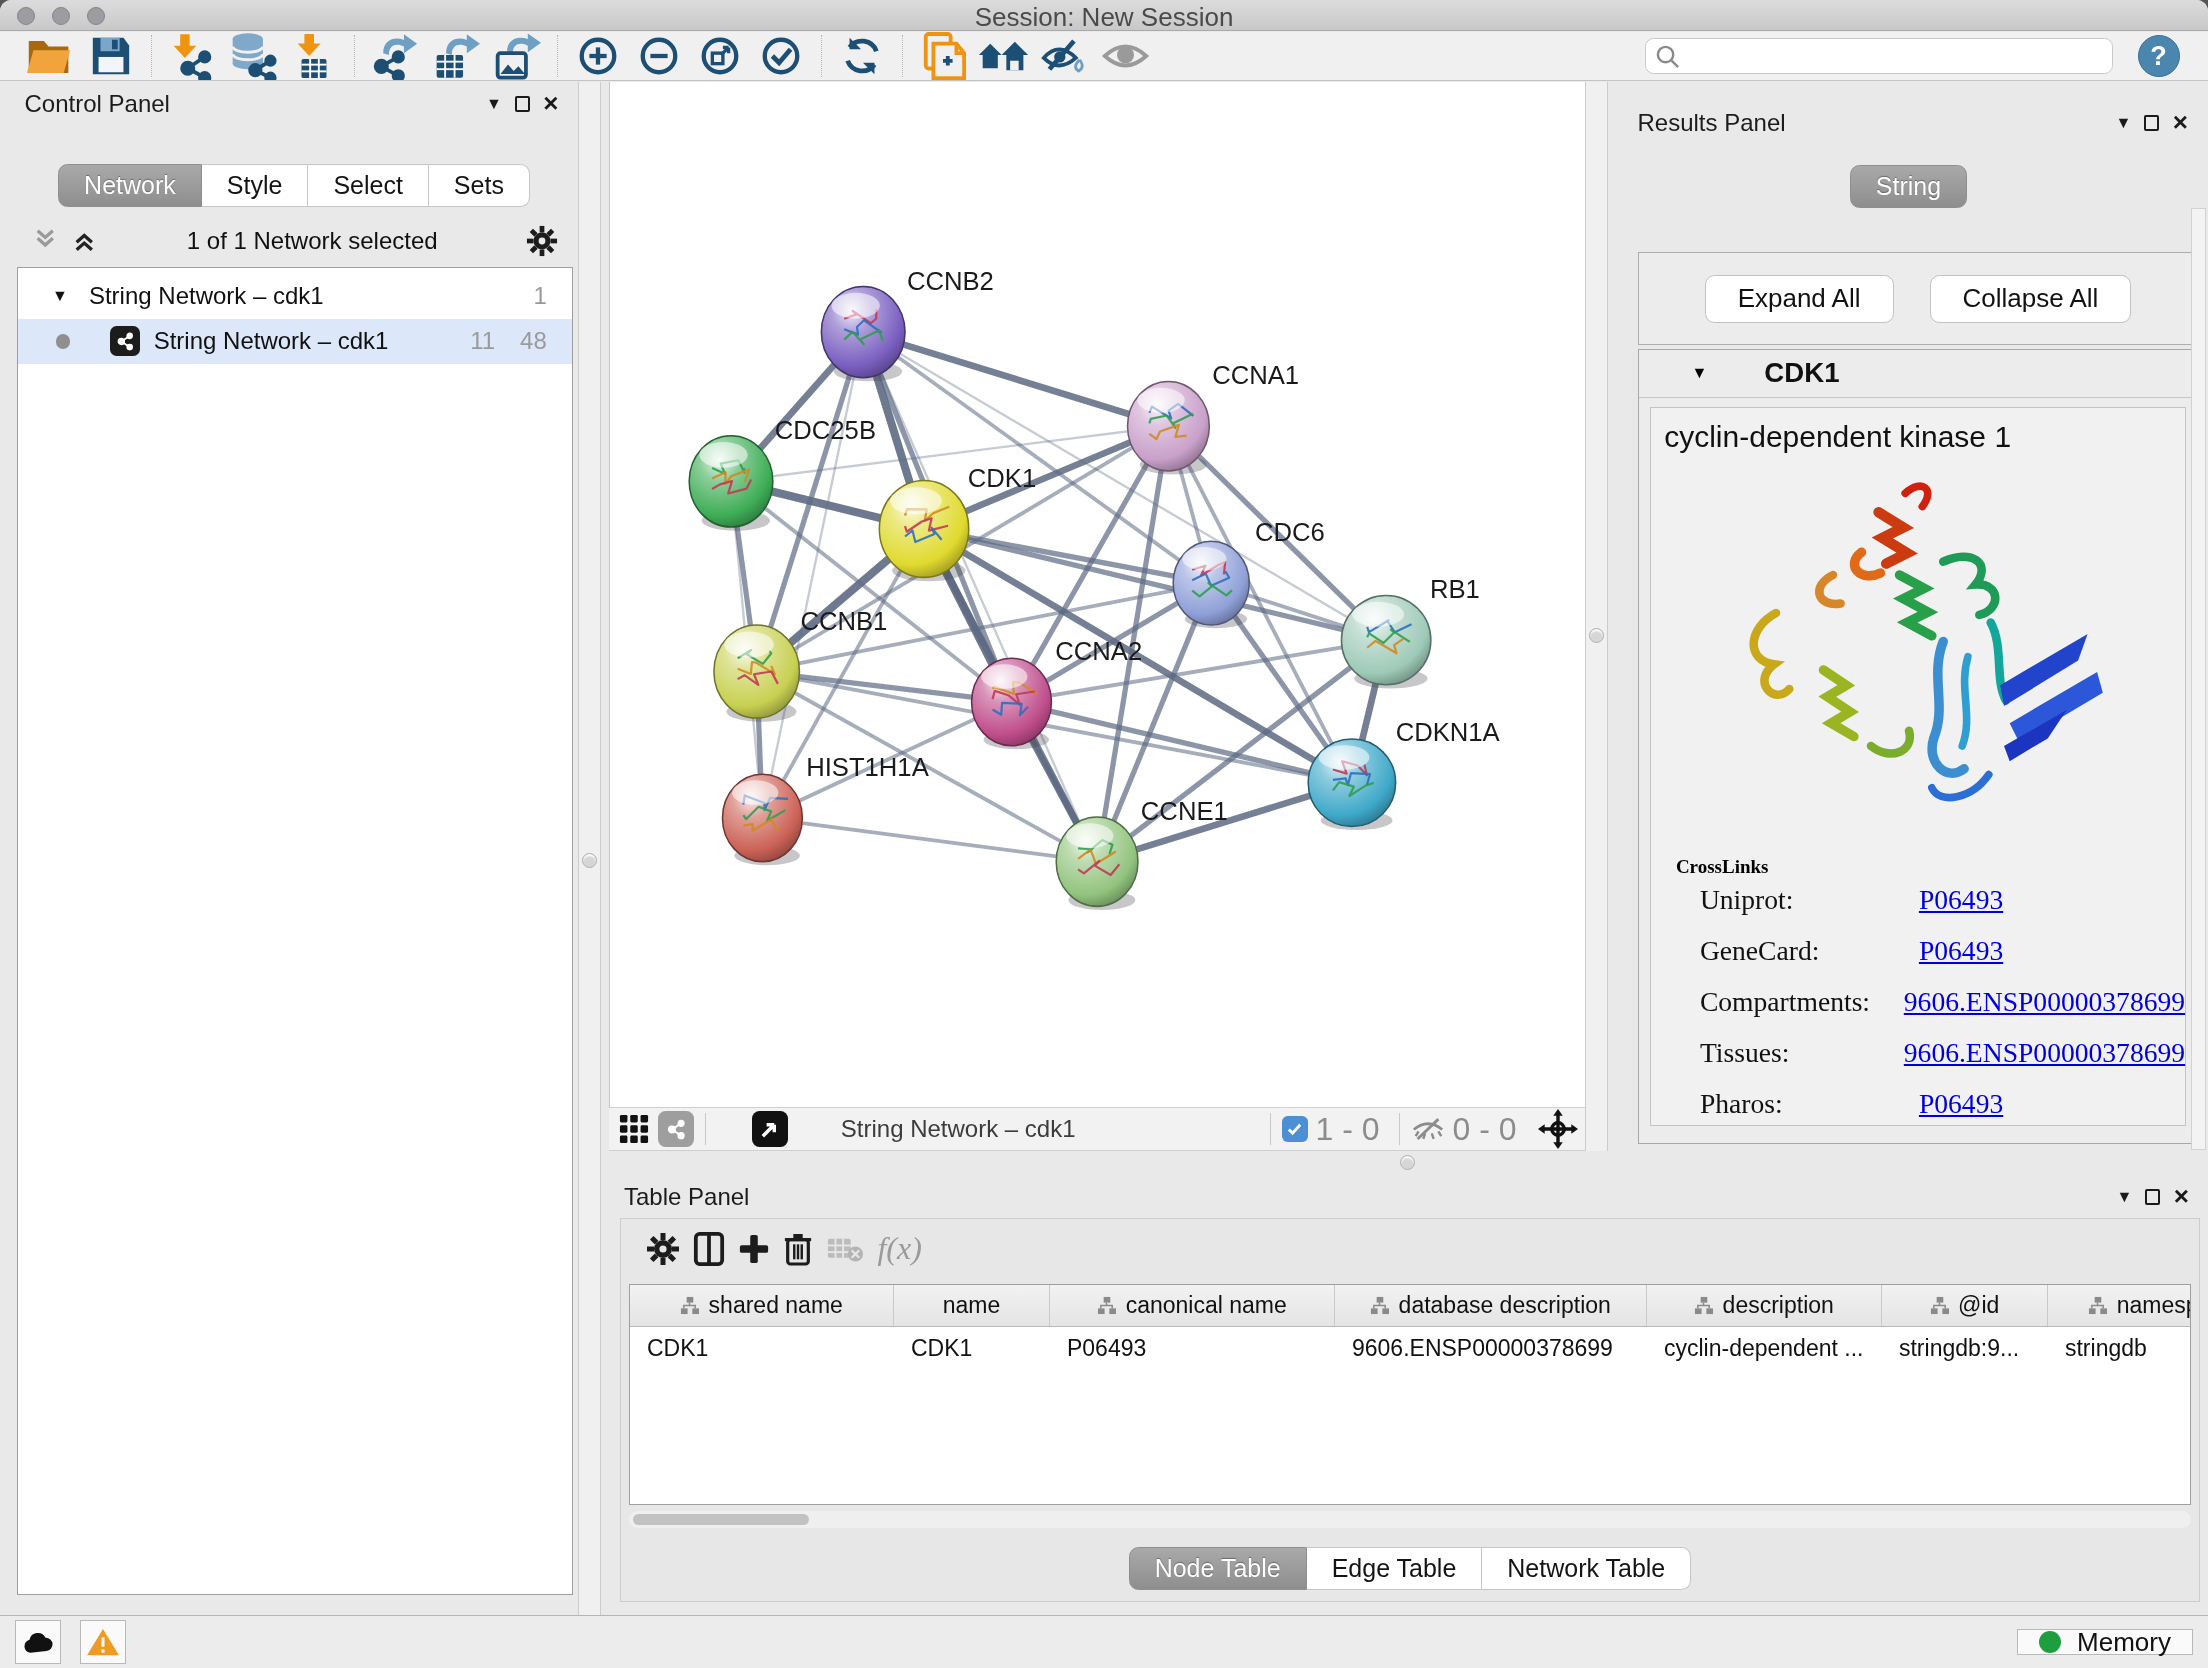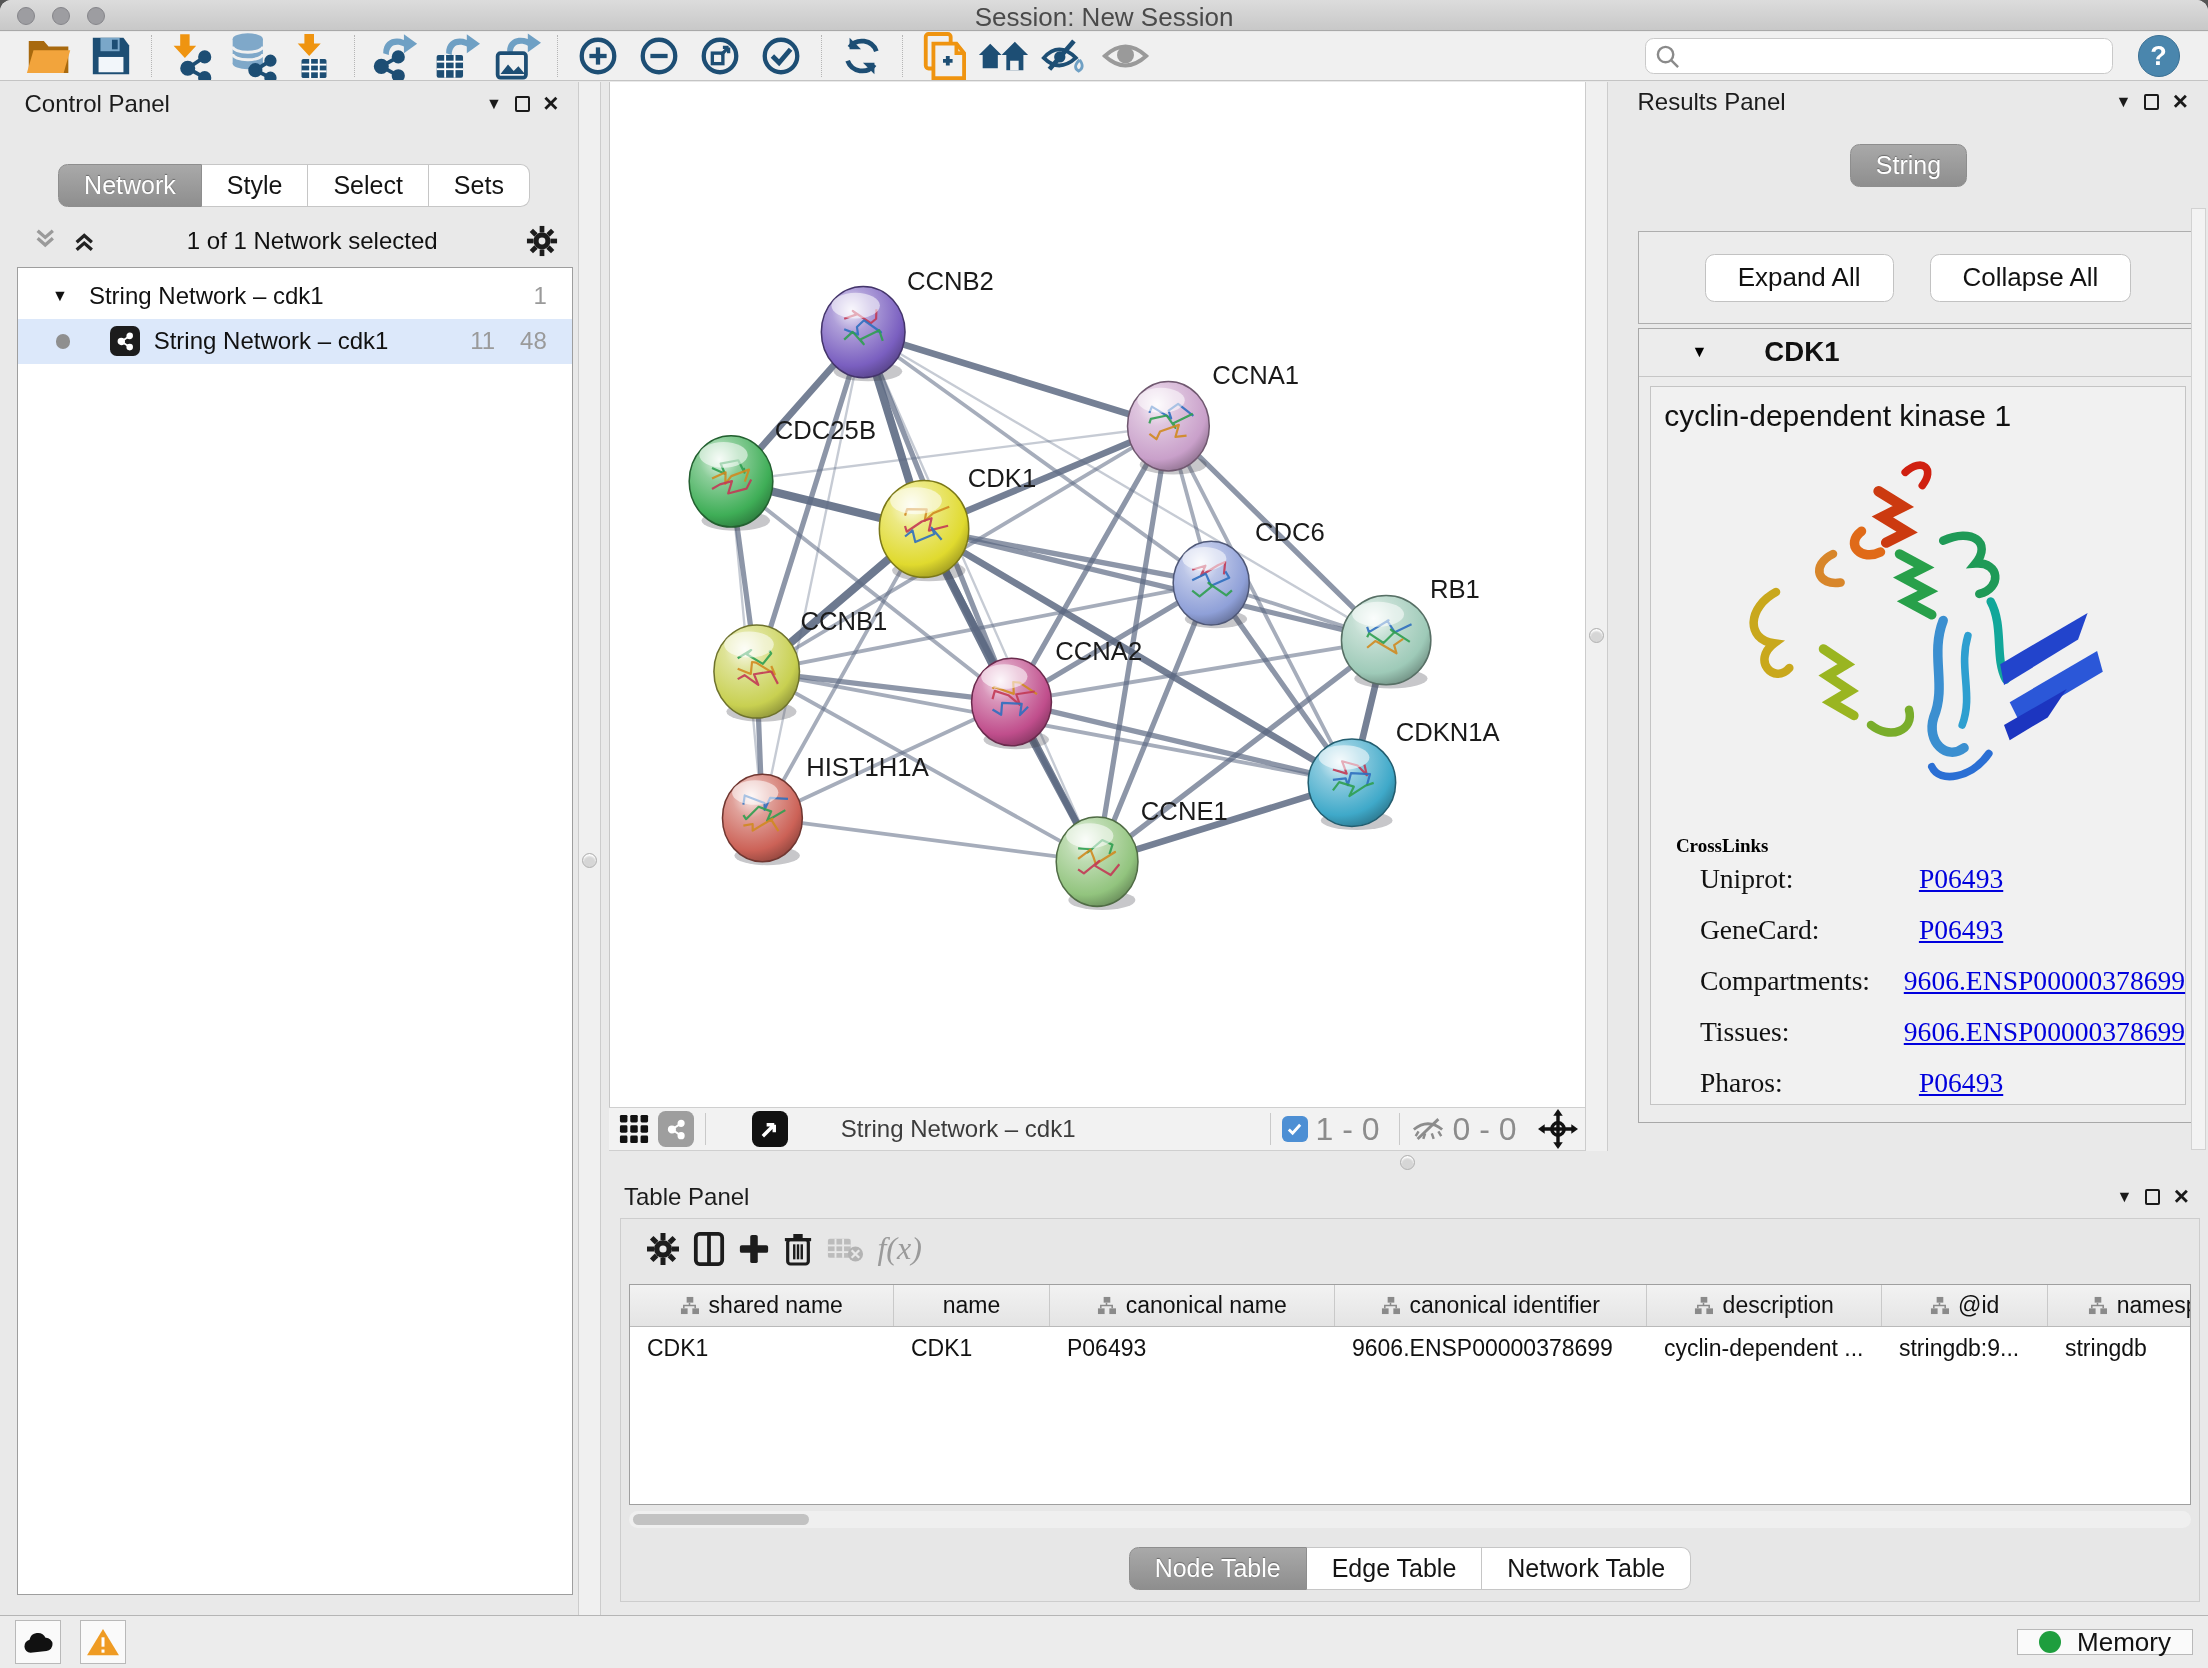--- a/index.html
+++ b/index.html
@@ -680,21 +680,21 @@
 
   <div style="position:absolute; left:609px; top:1153px; width:978px; height:25px;">
     <span class="knob" style="left:791px; top:1.9px;"></span>
   </div>
 
   <div class="vsplit" style="left:1585px; height:1069px;">
     <span class="knob" style="left:2.9px; top:546px;"></span>
   </div>
 
   <div class="results-panel">
-    <div class="phead" style="padding:5.7px 13.3px 0 28.5px;">
+    <div class="phead" style="padding:5.7px 13.3px 0 28.5px;margin-top:21px;">
       <span>Results Panel</span>
       <span class="sp"></span>
       <span class="hicon tri">▼</span>
       <span class="hicon">
           <span class="flt"></span>
         </span>
       <span class="hicon xx">×</span>
     </div>
     <div class="segwrap" style="margin-top:28.5px;">
       <div class="seg">
@@ -864,21 +864,21 @@
             <svg class="shic" width="19" height="19" viewBox="0 0 20 20">
                 <g fill="#8a8a8a">
                   <rect x="7" y="1" width="7" height="6"></rect>
                   <rect x="1" y="13" width="7" height="6"></rect>
                   <rect x="13" y="13" width="7" height="6"></rect>
                 </g>
                 <g stroke="#8a8a8a" stroke-width="1.6" fill="none">
                   <path d="M10 7 v3 M4 13 v-3 h12 v3"></path>
                 </g>
               </svg>
-            <span>canonical identifier</span>
+            <span>database description</span>
             </div>
           <div class="th" style="width:235px">
             <svg class="shic" width="19" height="19" viewBox="0 0 20 20">
                 <g fill="#8a8a8a">
                   <rect x="7" y="1" width="7" height="6"></rect>
                   <rect x="1" y="13" width="7" height="6"></rect>
                   <rect x="13" y="13" width="7" height="6"></rect>
                 </g>
                 <g stroke="#8a8a8a" stroke-width="1.6" fill="none">
                   <path d="M10 7 v3 M4 13 v-3 h12 v3"></path>

